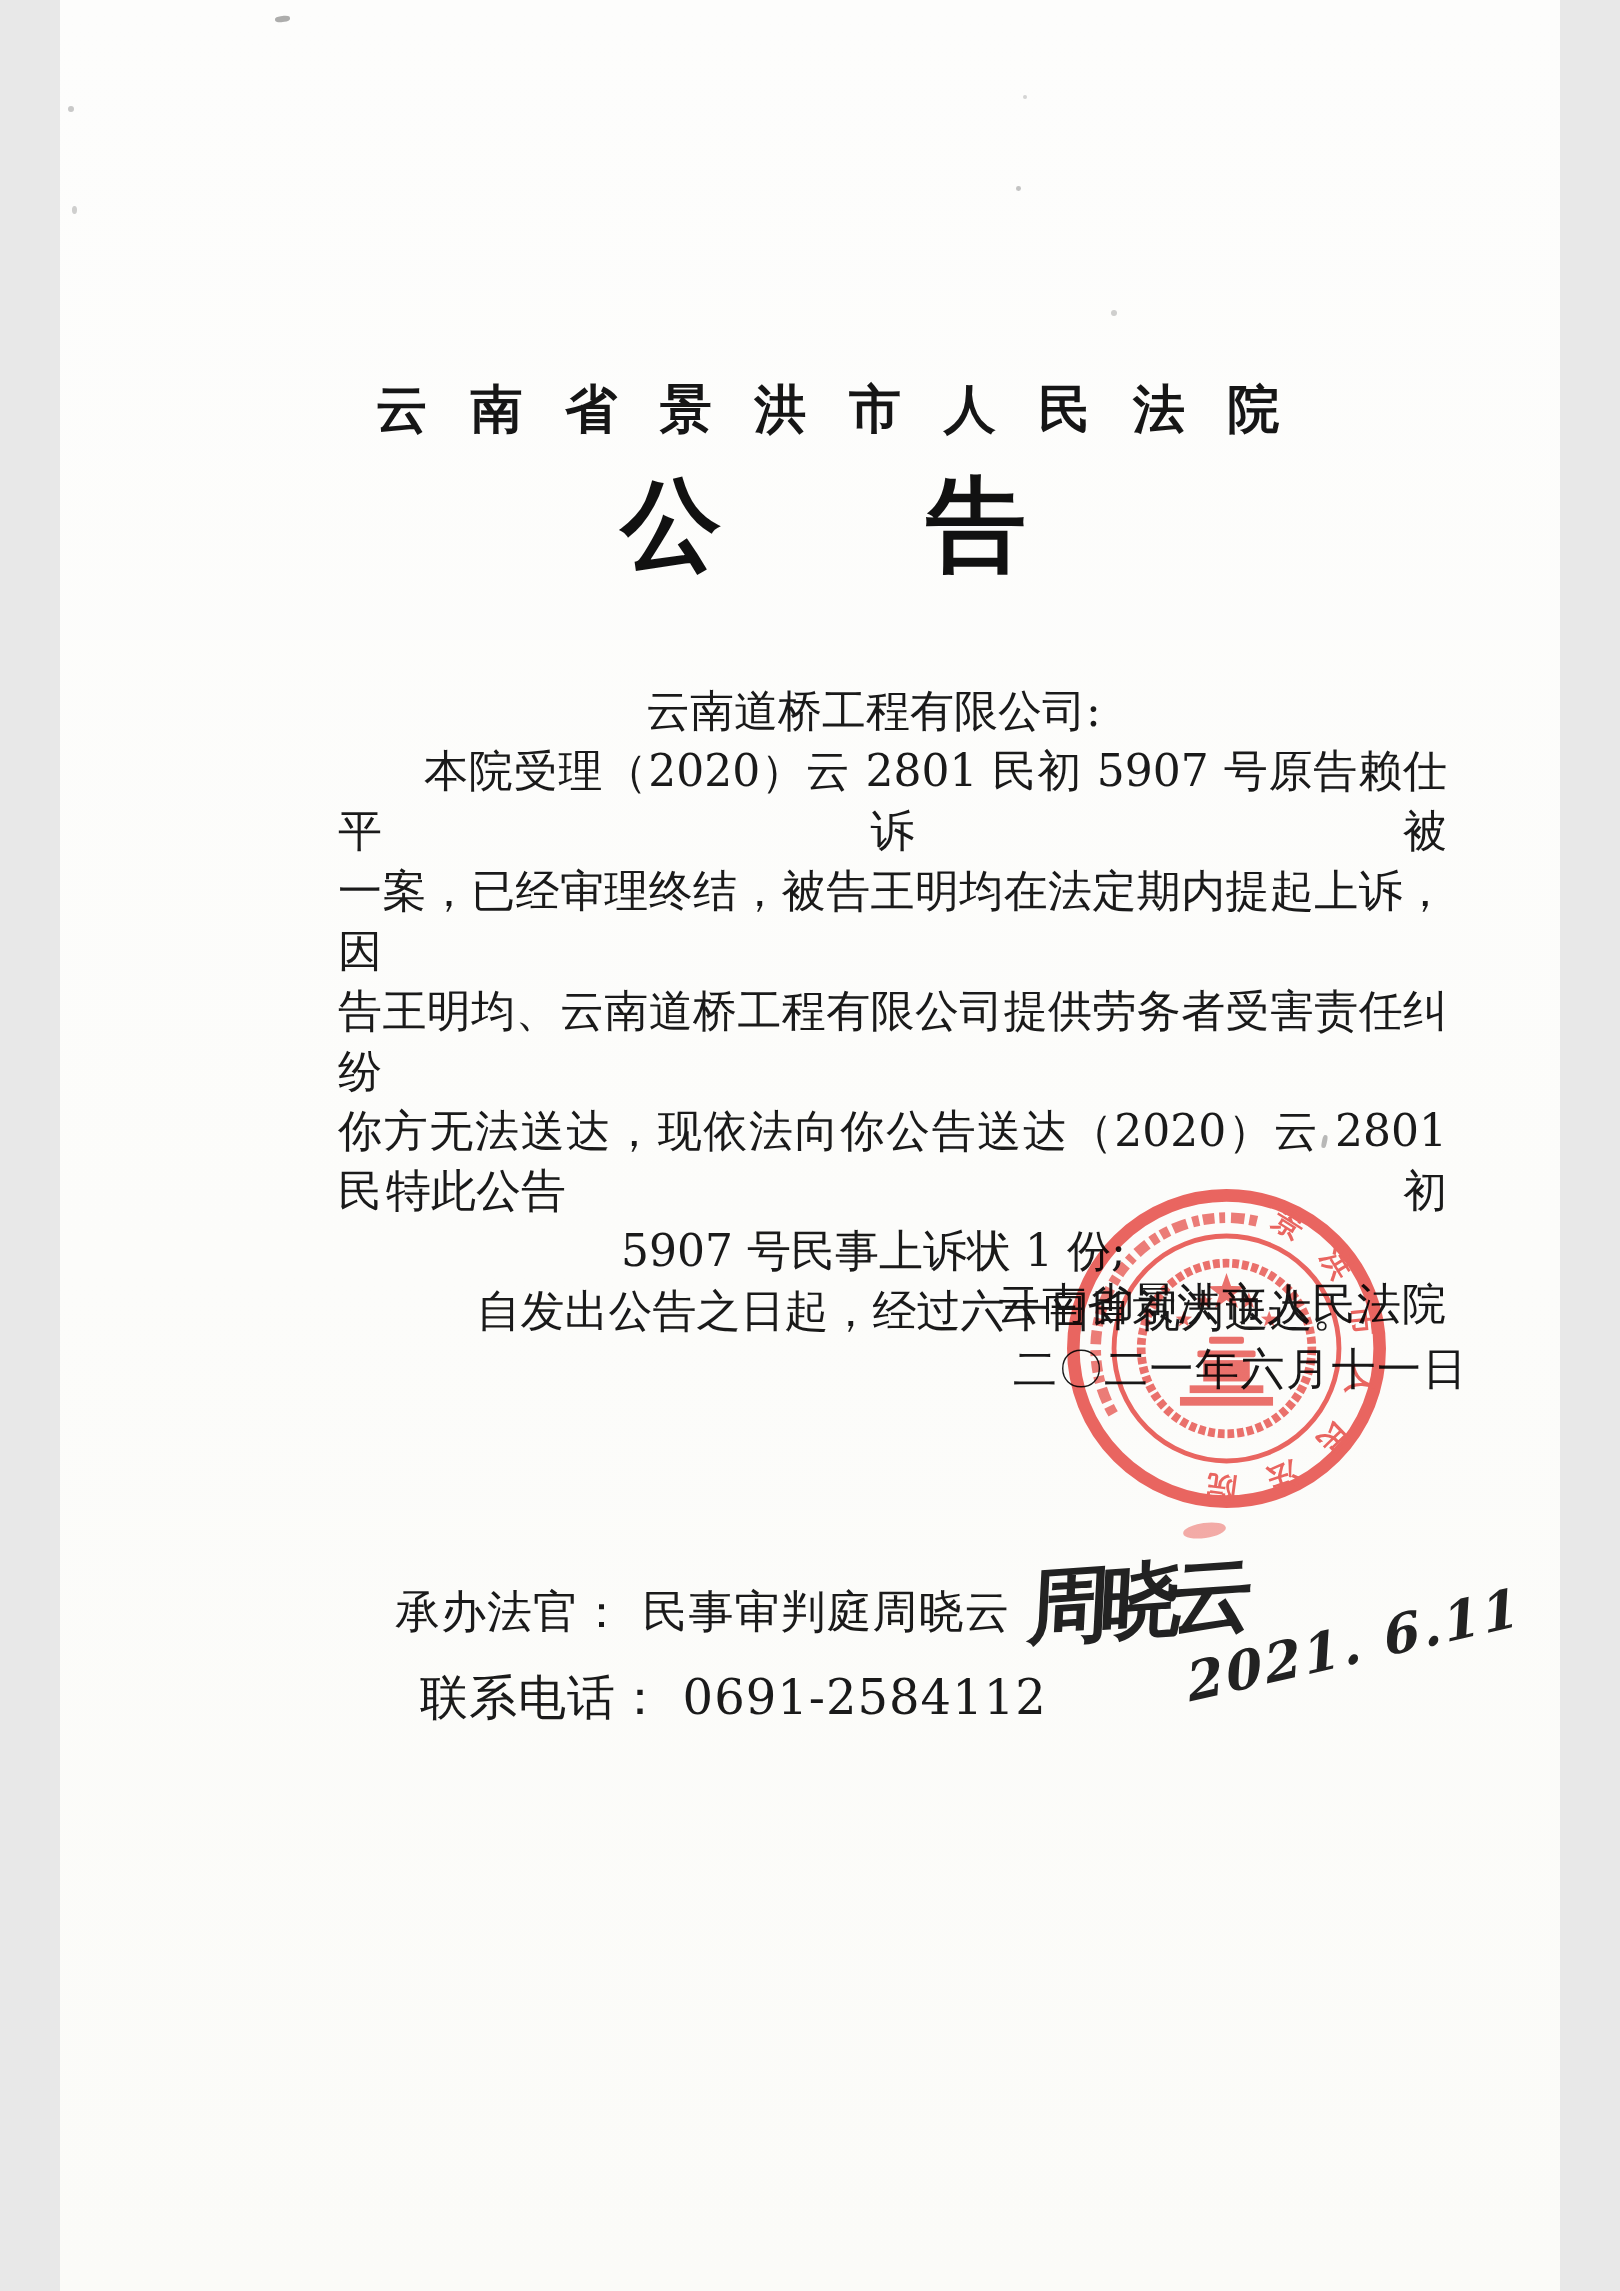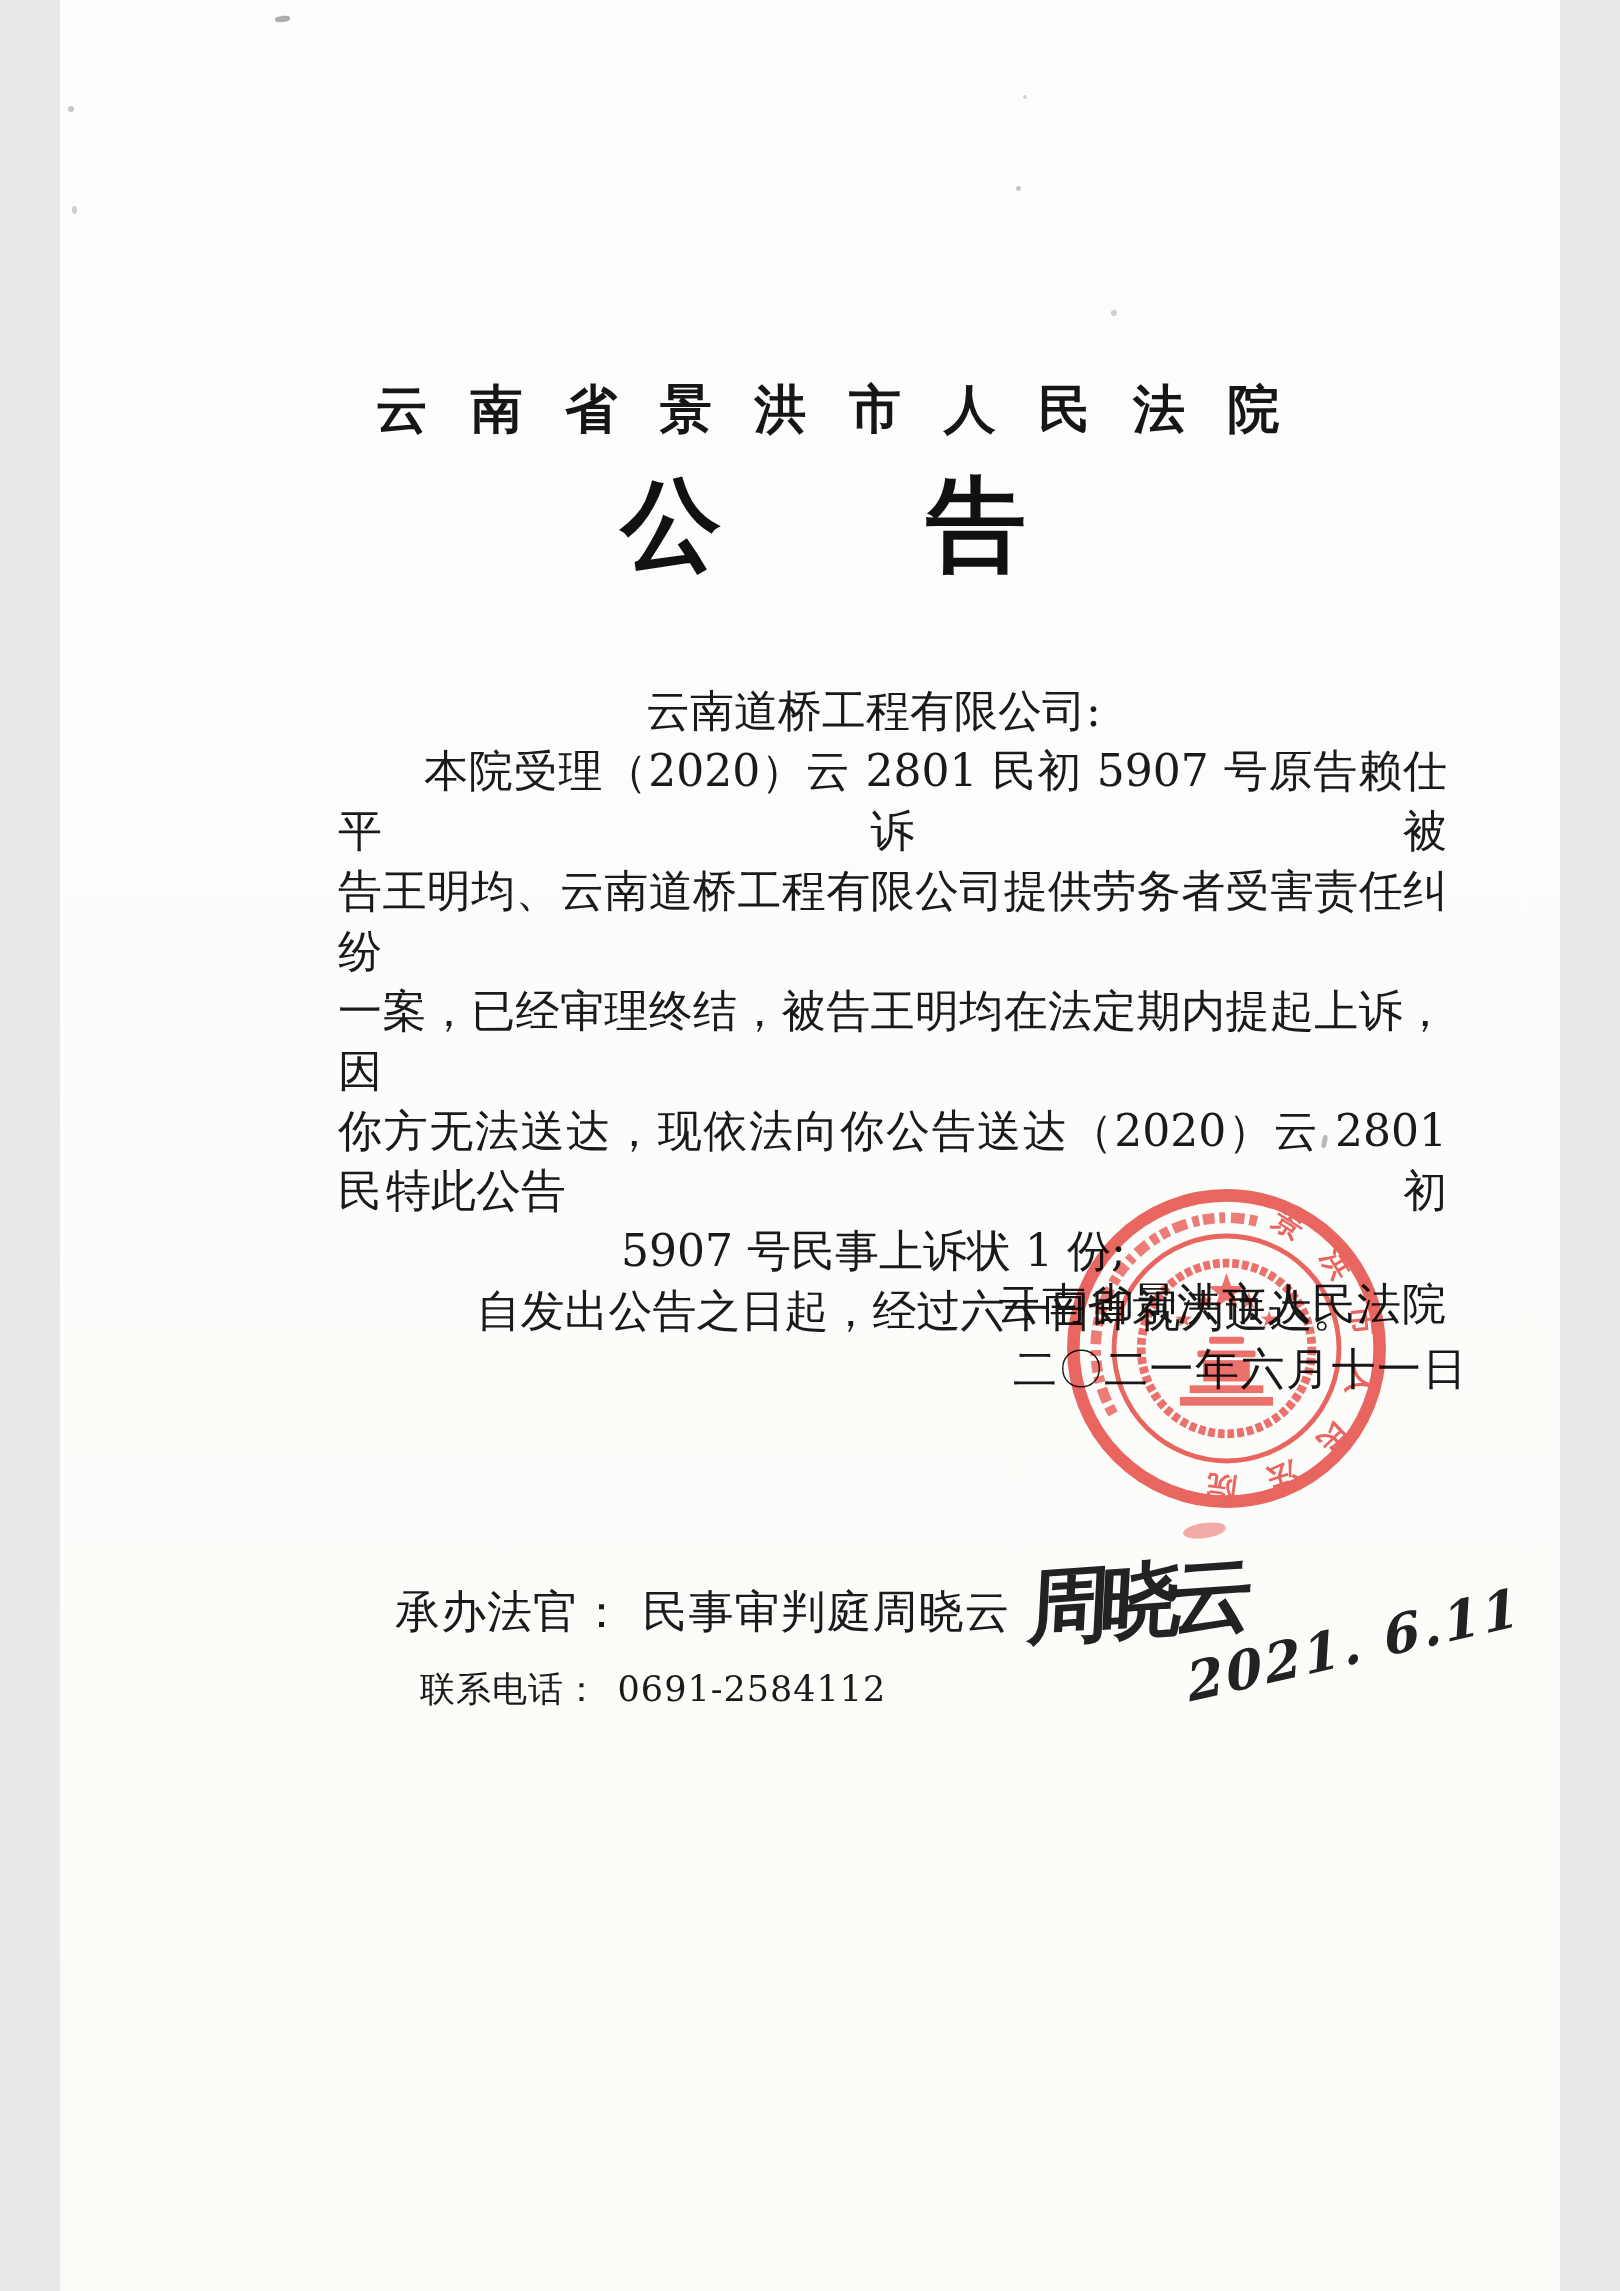--- a/index.html
+++ b/index.html
@@ -71,21 +71,21 @@
     transform:rotate(-13deg) skewX(-6deg);
     letter-spacing:2.9px;white-space:nowrap;
   }
   
   .footer-judge{
     position:absolute;left:335px;top:1582px;
     font-size:45px;color:#1a1a1a;white-space:nowrap;letter-spacing:1px;
   }
   .footer-phone{
     position:absolute;left:360px;top:1666px;
-    font-size:35px;color:#1a1a1a;white-space:nowrap;letter-spacing:1px;
+    font-size:48px;color:#1a1a1a;white-space:nowrap;letter-spacing:1px;
   }
   .footer-judge .gap,.footer-phone .gap{display:inline-block;width:17.6px;}
   
   .speck{position:absolute;background:#8a8a8a;border-radius:50%;}
   .s1{left:215px;top:15.7px;width:14.7px;height:5.9px;opacity:.7;border-radius:40%;transform:rotate(-6deg);}
   .s2{left:7.8px;top:106px;width:5.9px;height:5.9px;opacity:.45;}
   .s3{left:11.8px;top:206px;width:4.9px;height:7.8px;opacity:.4;}
   .s4{left:956px;top:186px;width:4.9px;height:4.9px;opacity:.5;}
   .s5{left:1051px;top:310px;width:5.9px;height:5.9px;opacity:.4;}
   .s6{left:963px;top:95px;width:3.9px;height:3.9px;opacity:.35;}
@@ -95,22 +95,22 @@
 <body>
 
 <div class="page">
 
   <div class="court-header">云南省景洪市人民法院</div>
   <div class="doc-title">公告</div>
 
   <div class="body-block">
     <div class="line">云南道桥工程有限公司:</div>
     <div class="line just indent">本院受理（2020）云 2801 民初 5907 号原告赖仕平诉被</div>
+    <div class="line just">一案，已经审理终结，被告王明均在法定期内提起上诉，因</div>
     <div class="line just">告王明均、云南道桥工程有限公司提供劳务者受害责任纠纷</div>
-    <div class="line just">一案，已经审理终结，被告王明均在法定期内提起上诉，因</div>
     <div class="line just">你方无法送达，现依法向你公告送达（2020）云 2801 民初</div>
     <div class="line">5907 号民事上诉状 1 份;</div>
     <div class="line indent">自发出公告之日起，经过六十日即视为送达。</div>
   </div>
 
   <div class="closing">特此公告</div>
 
   <div class="sig-court">云南省景洪市人民法院</div>
   <div class="sig-date">二〇二一年六月十一日</div>
 

